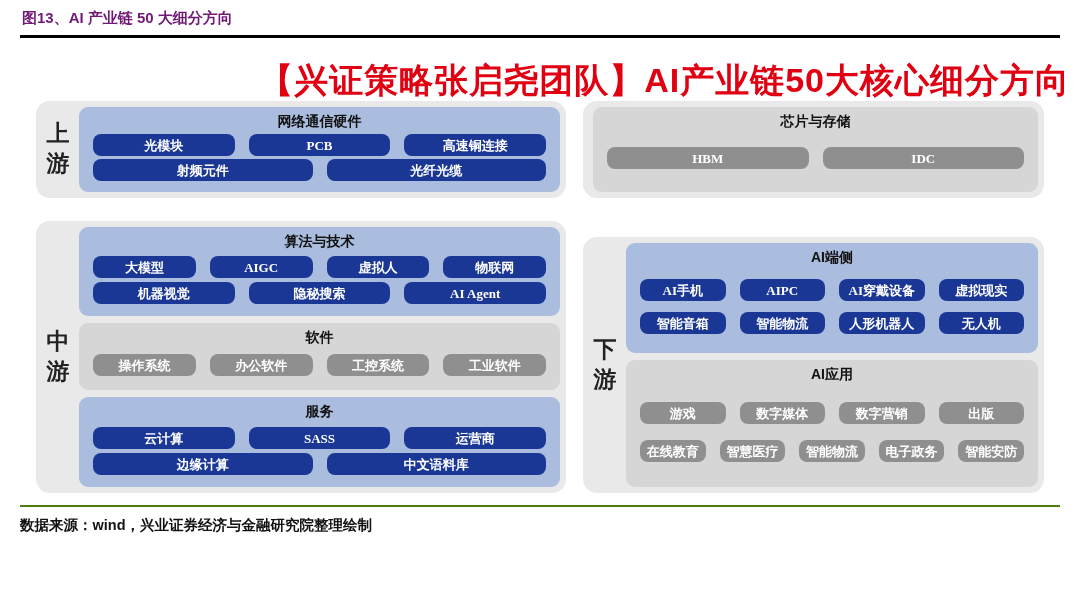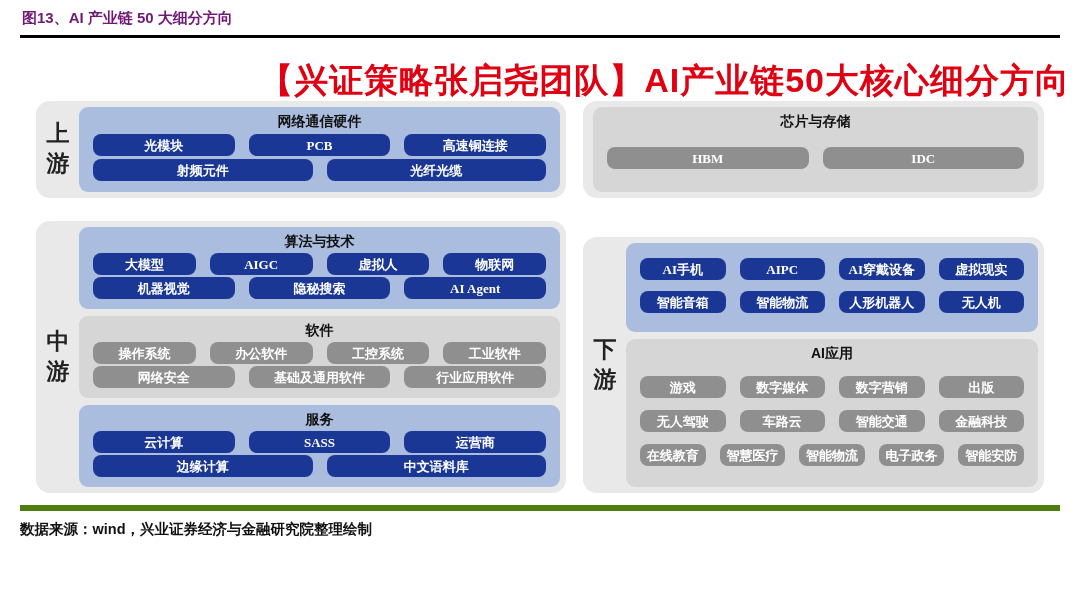--- a/index.html
+++ b/index.html
@@ -54,21 +54,21 @@
 
   .chip-row{display:flex;gap:14px;}
   .chip{
     flex:1;text-align:center;color:#fff;font-weight:bold;font-size:13px;
     line-height:1;padding:5px 4px 4px;border-radius:8px;white-space:nowrap;overflow:hidden;font-family:Liberation Serif, serif;
   }
   .chip.blue{background:var(--chip-blue);}
   .chip.gray{background:var(--chip-gray);}
 
   .source{
-    margin:12px 20px 0;border-top:6px solid #4d7c0f;padding-top:9px;
+    margin:12px 20px 0;border-top:2px solid #4d7c0f;padding-top:9px;
     font-size:14.5px;font-weight:bold;color:#111;
   }
 </style>
 </head>
 <body>
 
 <div class="page">
 
   <header class="fig-caption">
     <span>图13、AI 产业链 50 大细分方向</span>
@@ -118,25 +118,20 @@
             </div>
             <div class="panel gray" style="flex-grow: 2;">
               <div class="panel-title">软件</div>
               <div class="panel-rows">
                 <div class="chip-row">
                   <div class="chip gray">操作系统</div>
                   <div class="chip gray">办公软件</div>
                   <div class="chip gray">工控系统</div>
                   <div class="chip gray">工业软件</div>
                 </div>
-                <div class="chip-row">
-                  <div class="chip gray">网络安全</div>
-                  <div class="chip gray">基础及通用软件</div>
-                  <div class="chip gray">行业应用软件</div>
-                </div>
               </div>
             </div>
             <div class="panel blue" style="flex-grow: 2;">
               <div class="panel-title">服务</div>
               <div class="panel-rows">
                 <div class="chip-row">
                   <div class="chip blue">云计算</div>
                   <div class="chip blue">SASS</div>
                   <div class="chip blue">运营商</div>
                 </div>
@@ -160,20 +155,21 @@
                   <div class="chip gray">IDC</div>
                 </div>
               </div>
             </div>
           </div>
         </section>
       <section class="group g-downstream">
           <div class="group-label">下游</div>
           <div class="group-body">
             <div class="panel blue" style="flex-grow: 2;">
+              <div class="panel-title">AI端侧</div>
               <div class="panel-rows">
                 <div class="chip-row">
                   <div class="chip blue">AI手机</div>
                   <div class="chip blue">AIPC</div>
                   <div class="chip blue">AI穿戴设备</div>
                   <div class="chip blue">虚拟现实</div>
                 </div>
                 <div class="chip-row">
                   <div class="chip blue">智能音箱</div>
                   <div class="chip blue">智能物流</div>
@@ -183,26 +179,20 @@
               </div>
             </div>
             <div class="panel gray" style="flex-grow: 3;">
               <div class="panel-title">AI应用</div>
               <div class="panel-rows">
                 <div class="chip-row">
                   <div class="chip gray">游戏</div>
                   <div class="chip gray">数字媒体</div>
                   <div class="chip gray">数字营销</div>
                   <div class="chip gray">出版</div>
-                </div>
-                <div class="chip-row">
-                  <div class="chip gray">无人驾驶</div>
-                  <div class="chip gray">车路云</div>
-                  <div class="chip gray">智能交通</div>
-                  <div class="chip gray">金融科技</div>
                 </div>
                 <div class="chip-row">
                   <div class="chip gray">在线教育</div>
                   <div class="chip gray">智慧医疗</div>
                   <div class="chip gray">智能物流</div>
                   <div class="chip gray">电子政务</div>
                   <div class="chip gray">智能安防</div>
                 </div>
               </div>
             </div>

